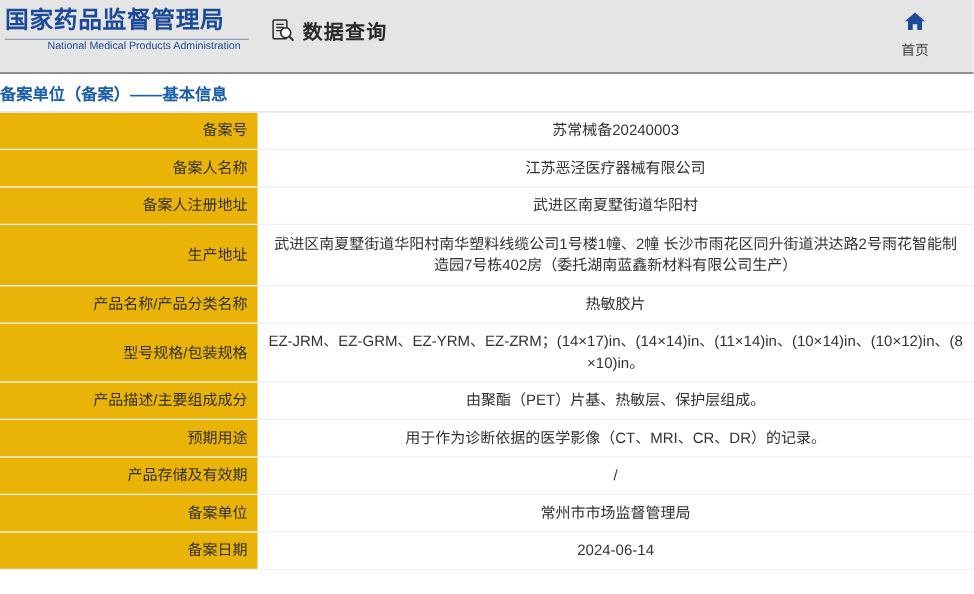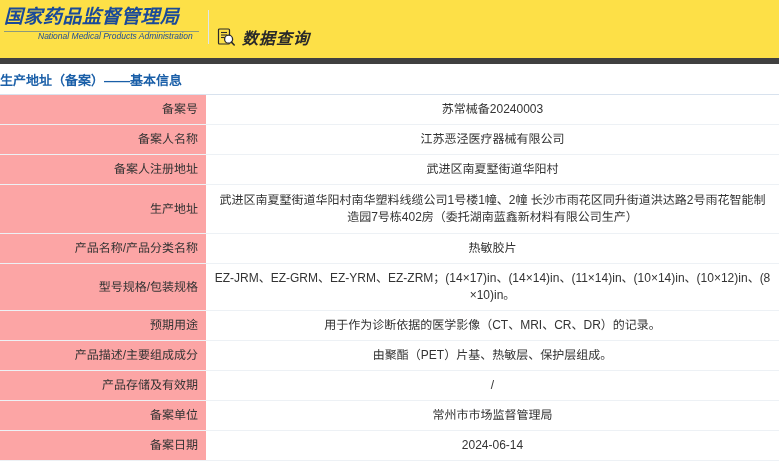--- a/index.html
+++ b/index.html
@@ -13,23 +13,22 @@
     width: 779px;
     height: 475px;
     overflow: hidden;
     background: #ffffff;
   }
 
   
   .header {
     position: relative;
     height: 58px;
-    background: #fde047;
-    border-bottom: 6px solid #404040;
-    font-style: italic;
+    background: #e5e5e5;
+    border-bottom: 1px solid #404040;
   }
   .brand {
     position: absolute;
     left: 4px;
     top: 5px;
     width: 200px;
   }
   .brand-cn {
     font-size: 19px;
     font-weight: bold;
@@ -61,21 +60,21 @@
     left: 208px;
     top: 10px;
     width: 1px;
     height: 34px;
     background: #dfe5ec;
   }
 
   .search-block {
     position: absolute;
     left: 216px;
-    top: 25px;
+    top: 12px;
     display: flex;
     align-items: center;
     gap: 6px;
   }
   .search-ico {
     width: 20px;
     height: 20px;
     display: block;
   }
   .search-title {
@@ -146,21 +145,21 @@
     color: #333333;
     padding: 6px 8px;
     vertical-align: middle;
     line-height: 17px;
   }
   td.lbl {
     width: 190px;
     text-align: right;
     color: #2b2b2b;
     padding-right: 10px;
-    background: #fca5a5;
+    background: #eab308;
     white-space: nowrap;
   }
   td.val {
     text-align: center;
     color: #333333;
     padding-left: 10px;
     word-break: break-all;
   }
   tr.tall td { padding-top: 7px; padding-bottom: 7px; }
 </style>
@@ -187,26 +186,34 @@
           <line x1="5" y1="8" x2="11" y2="8" stroke="#2b2b2b" stroke-width="1.1"></line>
           <line x1="5" y1="10.5" x2="9" y2="10.5" stroke="#2b2b2b" stroke-width="1.1"></line>
           <circle cx="12.6" cy="12.2" r="4" fill="#ffffff" stroke="#2b2b2b" stroke-width="1.3"></circle>
           <line x1="15.4" y1="15.1" x2="18.2" y2="18" stroke="#2b2b2b" stroke-width="1.6" stroke-linecap="round"></line>
         </svg>
       </span>
       <span class="search-title">数据查询</span>
     </div>
 
     <div class="nav">
+      <div class="nav-item">
+        <div class="nav-ico">
+          <svg width="20" height="18" viewBox="0 0 20 18">
+            <path d="M10 2 L18 9 L15.6 9 L15.6 16 L11.8 16 L11.8 11.4 L8.2 11.4 L8.2 16 L4.4 16 L4.4 9 L2 9 Z" fill="#1a4a99"></path>
+          </svg>
+        </div>
+        <div class="nav-label">首页</div>
+      </div>
     </div>
   </div>
 
   <div class="section-bar">
     <div class="section-title">
-      <span>生产地址（备案）</span><span class="section-sub">——</span><span class="section-sub">基本信息</span>
+      <span>备案单位（备案）</span><span class="section-sub">——</span><span class="section-sub">基本信息</span>
     </div>
   </div>
 
   <div class="table-wrap">
     <table class="info">
       <tbody>
         <tr>
           <td class="lbl">备案号</td>
           <td class="val">苏常械备20240003</td>
         </tr>
@@ -224,26 +231,26 @@
         </tr>
         <tr>
           <td class="lbl">产品名称/产品分类名称</td>
           <td class="val">热敏胶片</td>
         </tr>
         <tr>
           <td class="lbl">型号规格/包装规格</td>
           <td class="val">EZ-JRM、EZ-GRM、EZ-YRM、EZ-ZRM；(14×17)in、(14×14)in、(11×14)in、(10×14)in、(10×12)in、(8×10)in。</td>
         </tr>
         <tr>
+          <td class="lbl">产品描述/主要组成成分</td>
+          <td class="val">由聚酯（PET）片基、热敏层、保护层组成。</td>
+        </tr>
+        <tr>
           <td class="lbl">预期用途</td>
           <td class="val">用于作为诊断依据的医学影像（CT、MRI、CR、DR）的记录。</td>
-        </tr>
-        <tr>
-          <td class="lbl">产品描述/主要组成成分</td>
-          <td class="val">由聚酯（PET）片基、热敏层、保护层组成。</td>
         </tr>
         <tr>
           <td class="lbl">产品存储及有效期</td>
           <td class="val">/</td>
         </tr>
         <tr>
           <td class="lbl">备案单位</td>
           <td class="val">常州市市场监督管理局</td>
         </tr>
         <tr>

